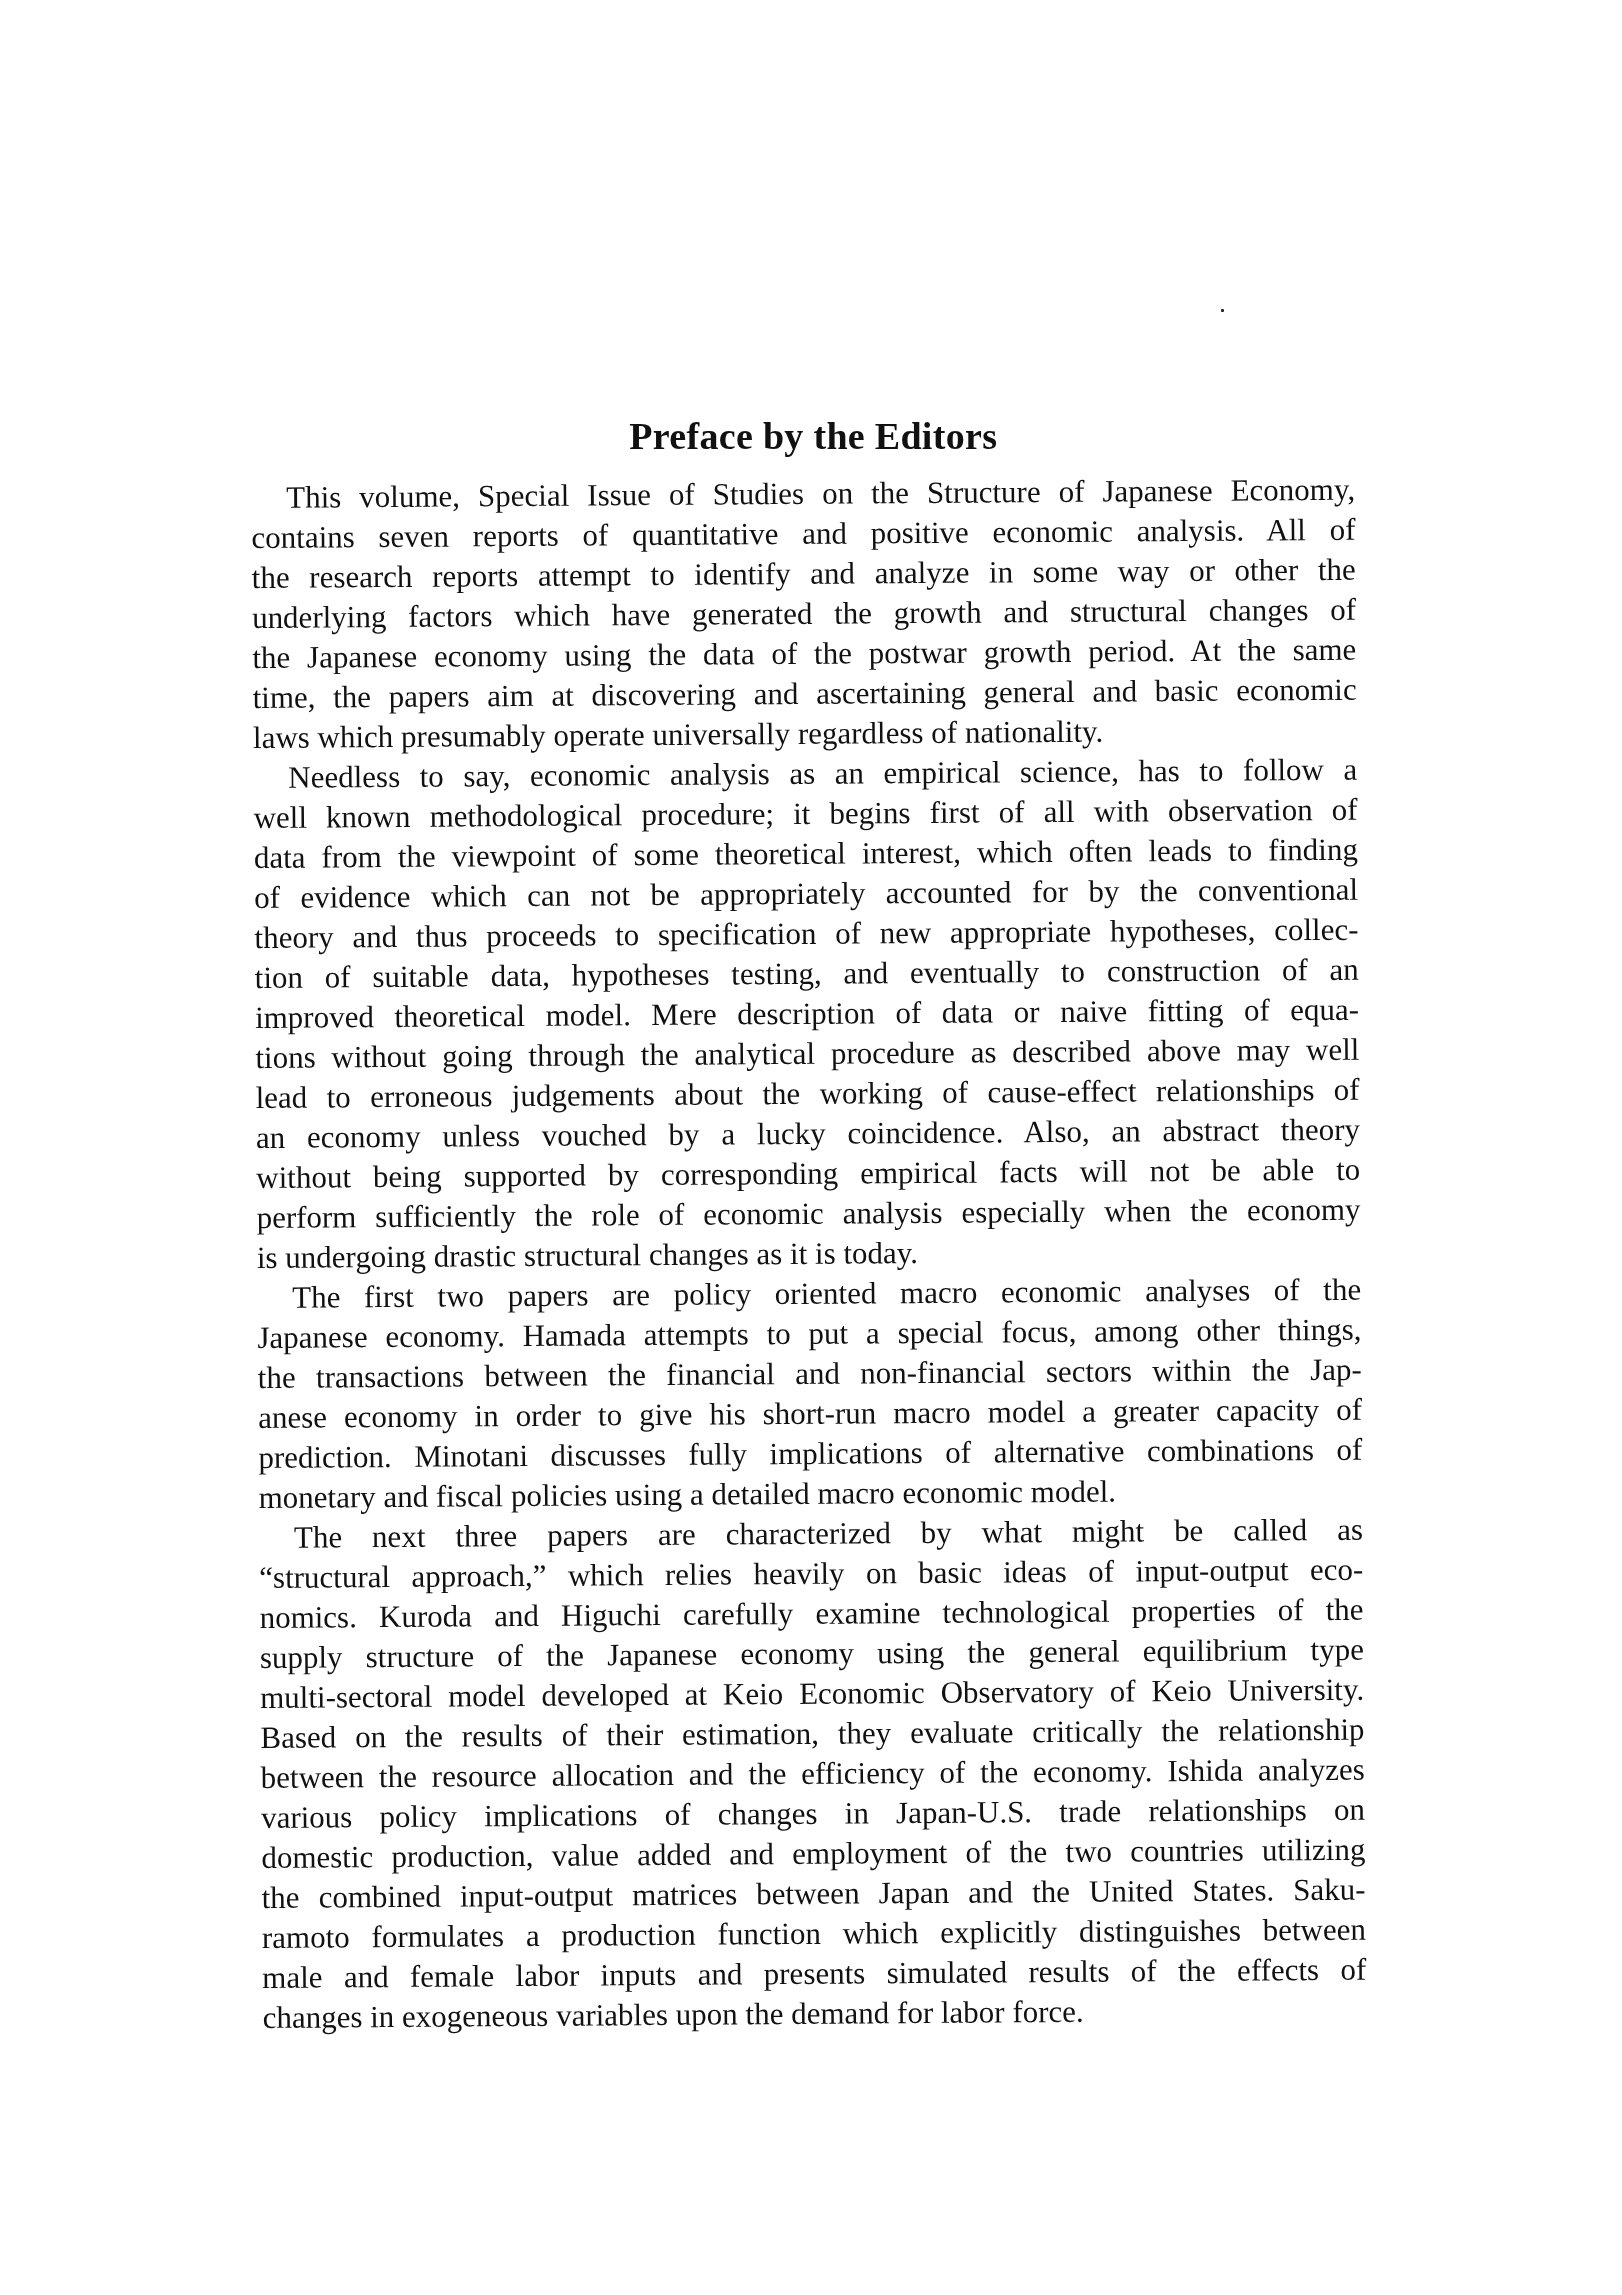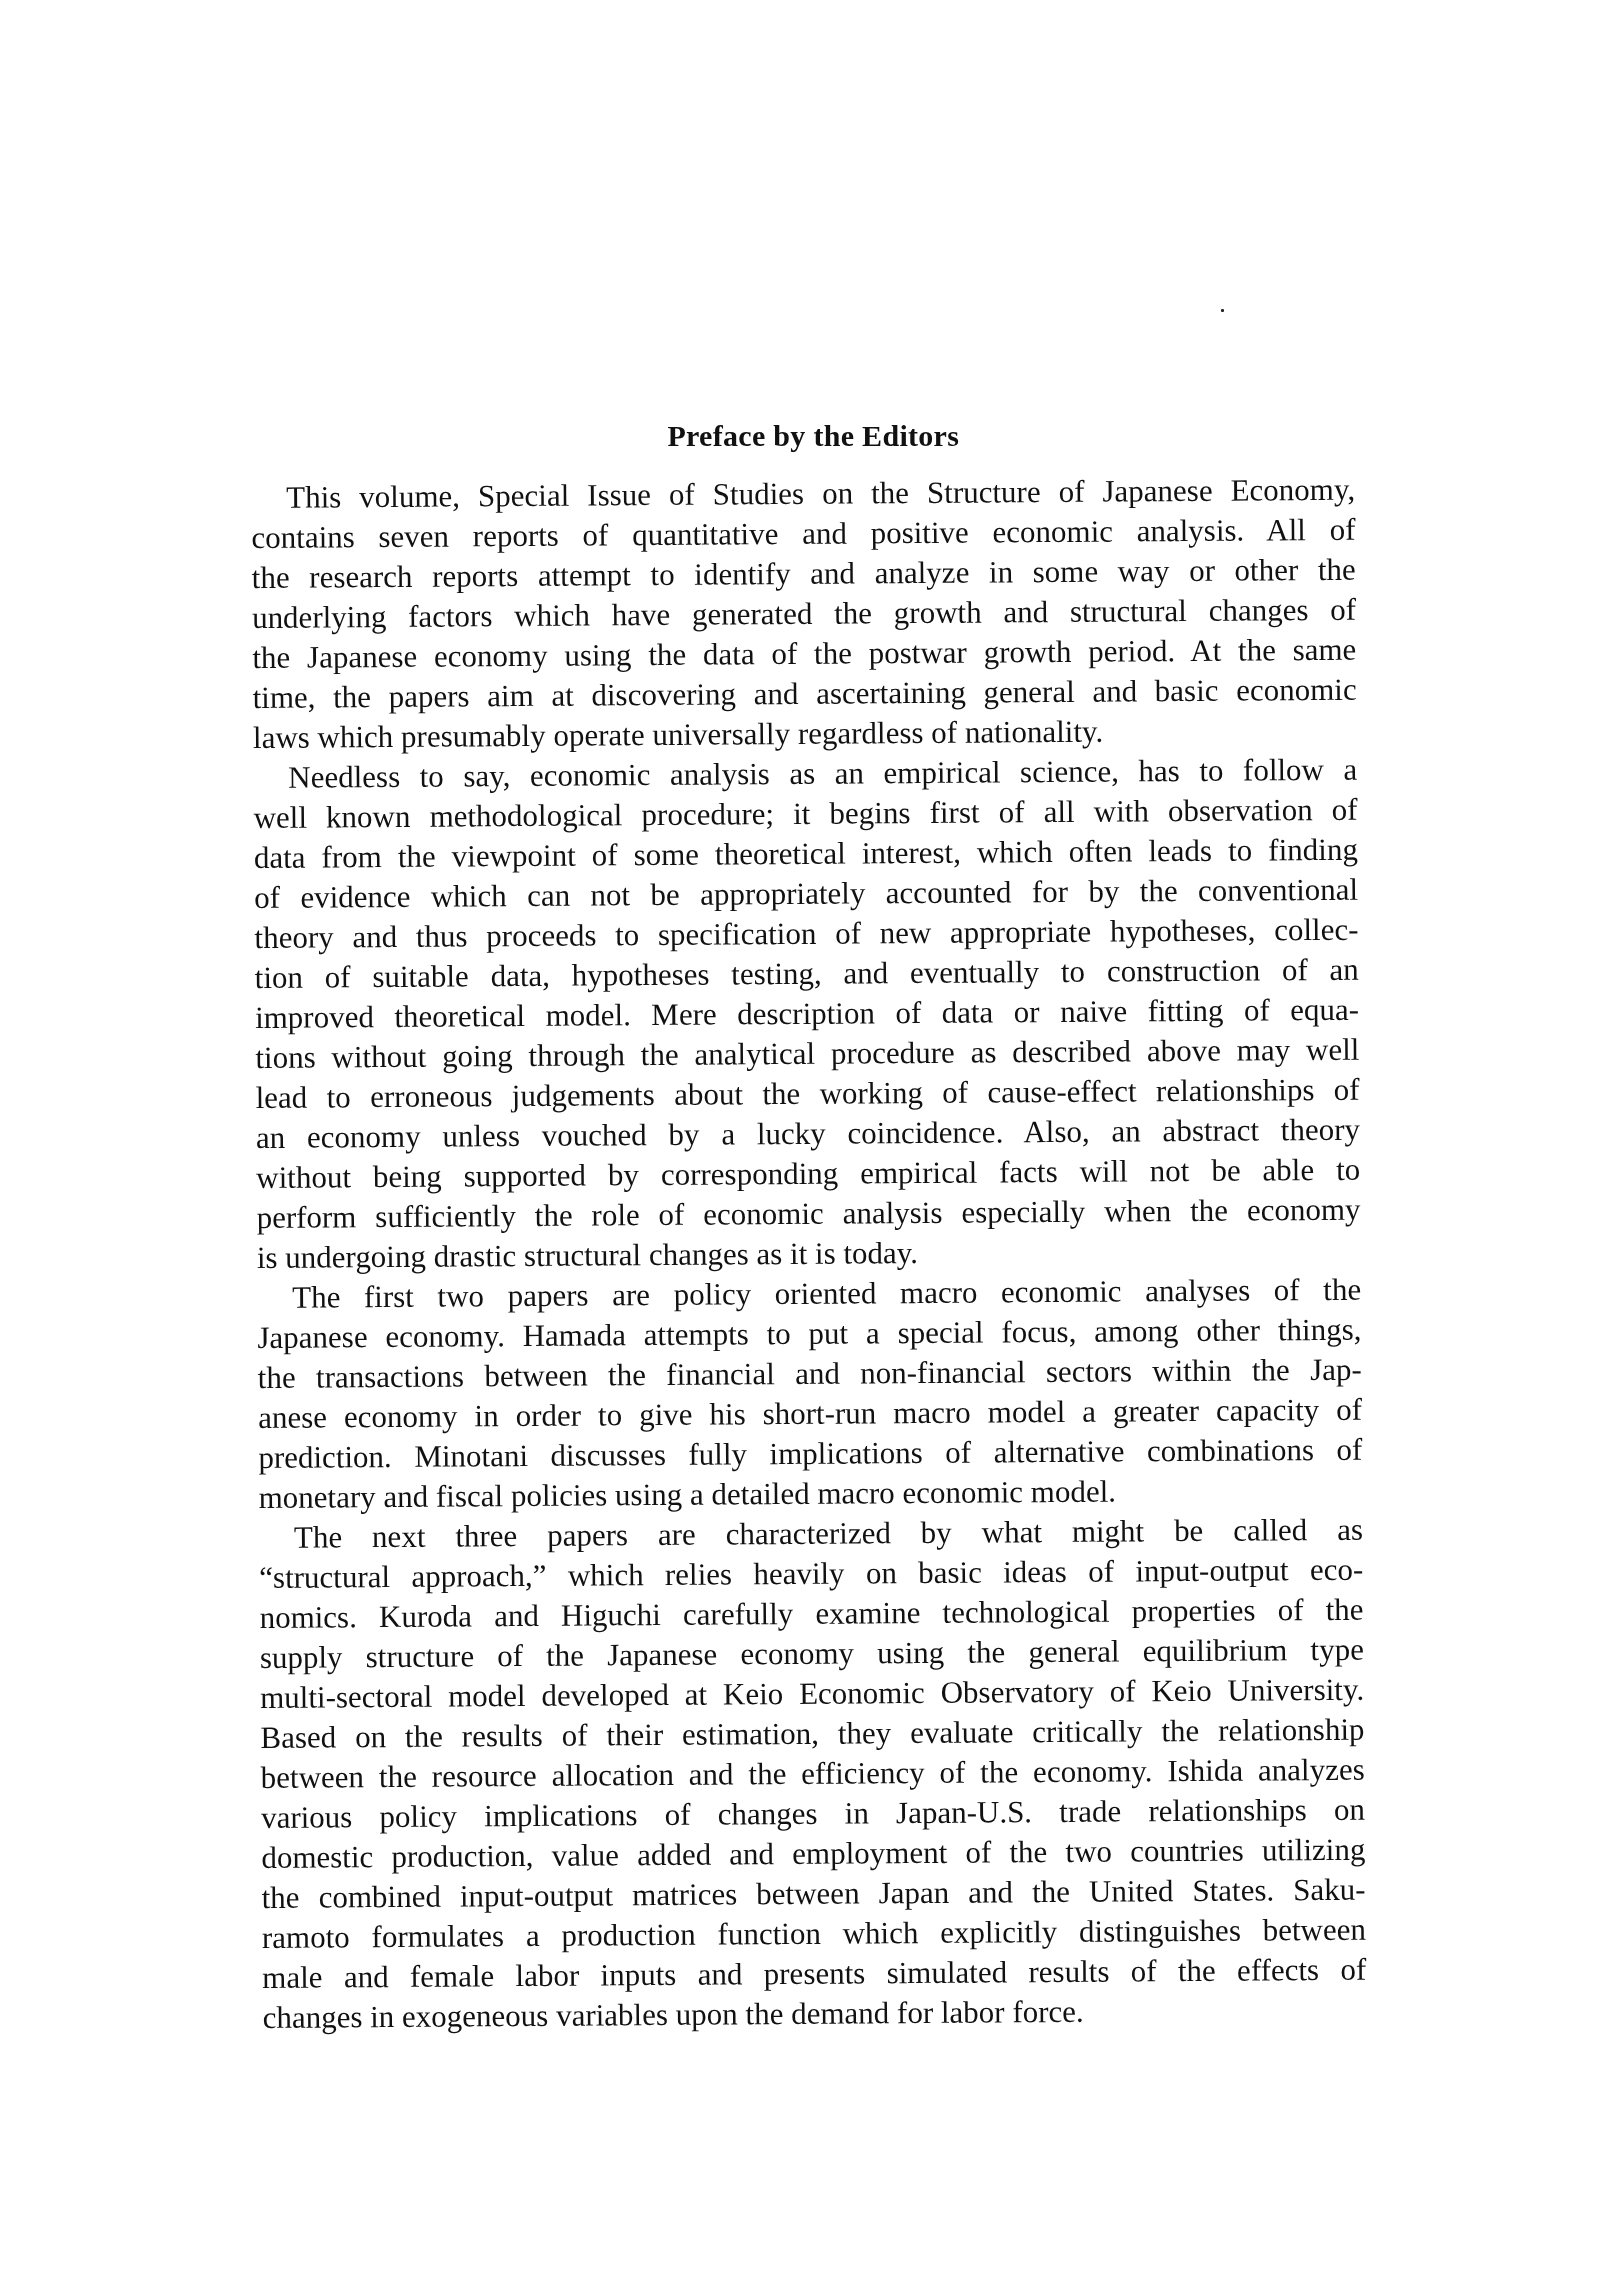--- a/index.html
+++ b/index.html
@@ -24,21 +24,21 @@
     background: #222;
     border-radius: 1.1px;
   }
   .title {
     position: absolute;
     left: 0;
     width: 1622px;
     top: 419px;
     text-align: center;
     font-weight: bold;
-    font-size: 30px;
+    font-size: 38px;
     line-height: 34px;
     letter-spacing: 0.3px;
     padding-left: 4.6px;
     box-sizing: border-box;
     margin: 0;
   }
   .body-text {
     position: absolute;
     left: 251px;
     top: 478px;

